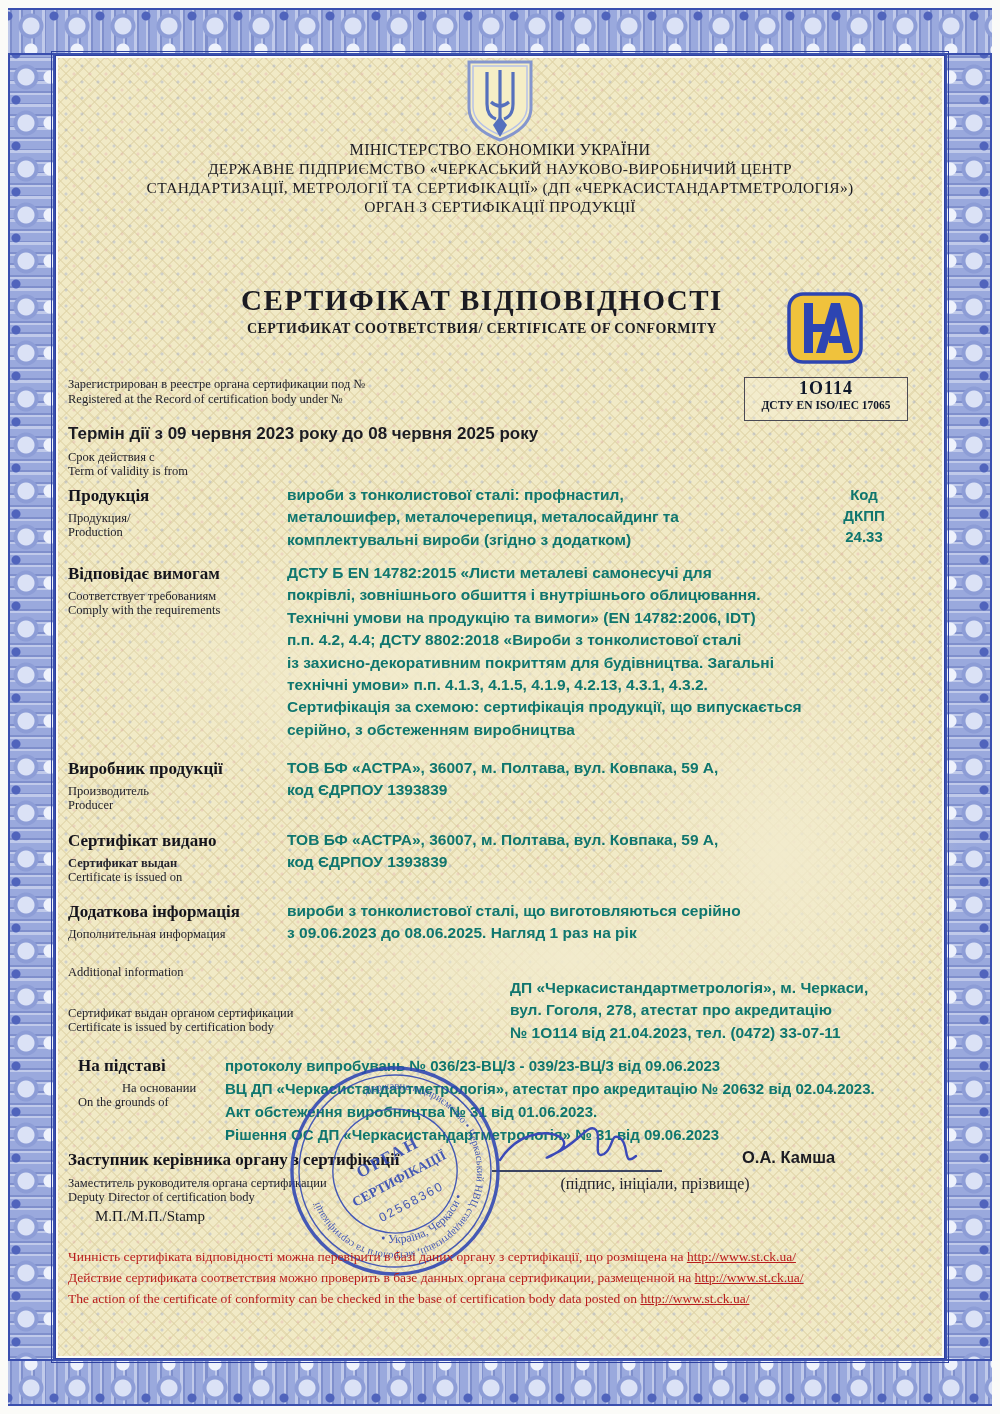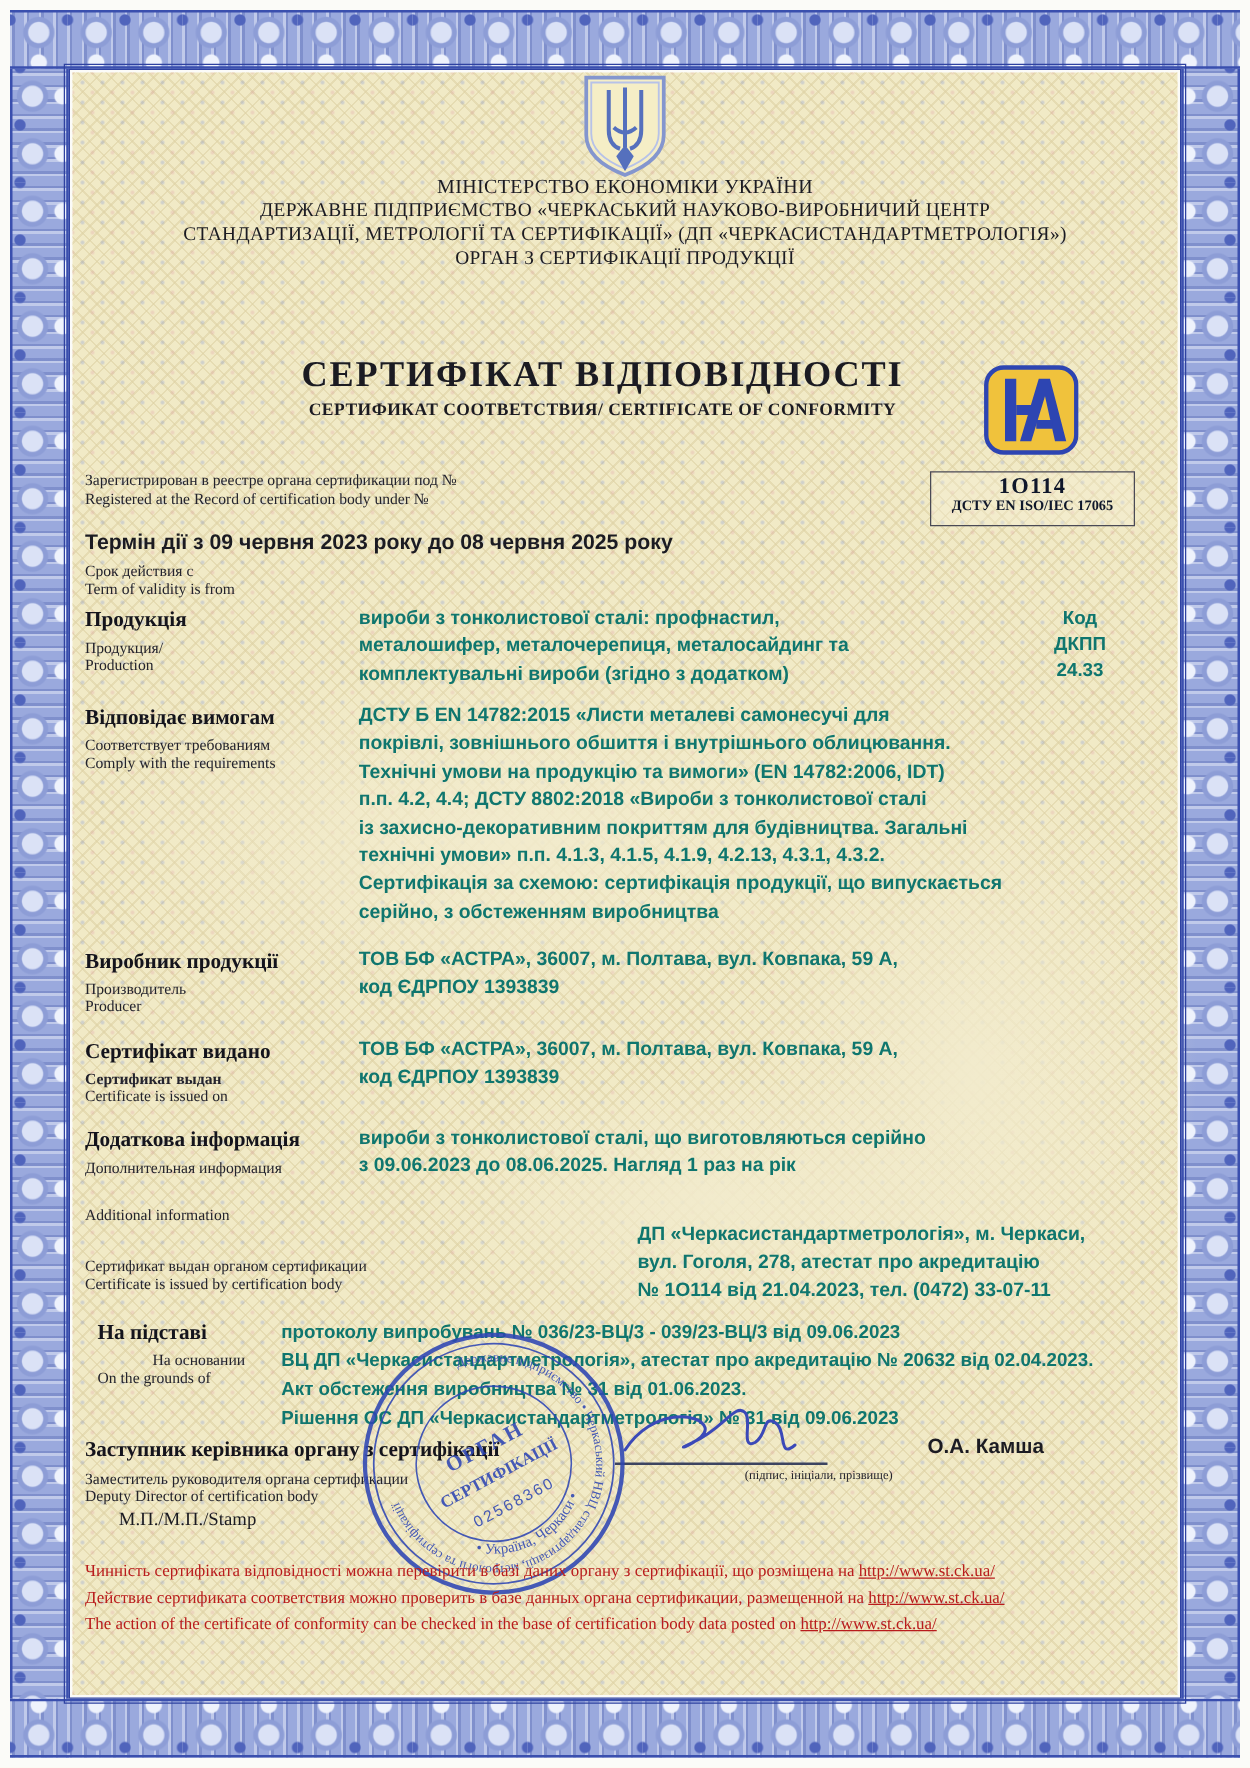--- a/index.html
+++ b/index.html
@@ -52,21 +52,21 @@
   .val{font-family:Liberation Sans, sans-serif;font-weight:bold;font-size:15.5px;line-height:22.4px;color:#0f766e;white-space:pre-line;}
   .regbold{font-weight:bold;font-size:17.5px;}
   .regnum{font-family:"Liberation Sans",sans-serif;font-weight:bold;font-size:16.5px;}
   .sansb{font-family:"Liberation Sans",sans-serif;font-weight:bold;}
   .accbox{border:1.5px solid #4a4a55;color:#0f172a;text-align:center;background:rgba(246,240,214,.35);}
   .accnum{font-weight:bold;font-size:18px;letter-spacing:1px;line-height:20px;}
   .accstd{font-weight:bold;font-size:11.5px;line-height:15px;}
   .urlu{text-decoration:underline;}
   .footline{font-size:13.5px;color:#b91c1c;}
   .sigline{border-bottom:2px solid #3c4460;}
-  .capt{font-size:10px;text-align:center;color:#23232d;}
+  .capt{font-size:16px;text-align:center;color:#23232d;}
 </style>
 </head>
 <body>
 
 <div class="page">
 
   <div class="edge v left"></div>
   <div class="edge v right"></div>
   <div class="edge h top"></div>
   <div class="edge h bottom"></div>

